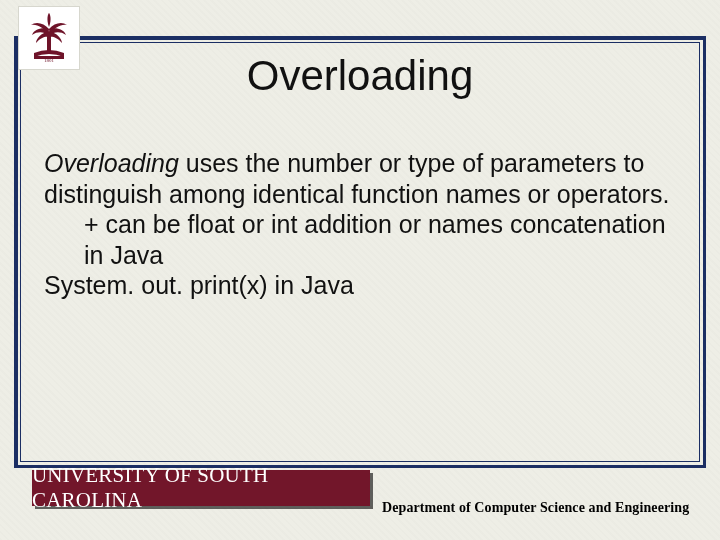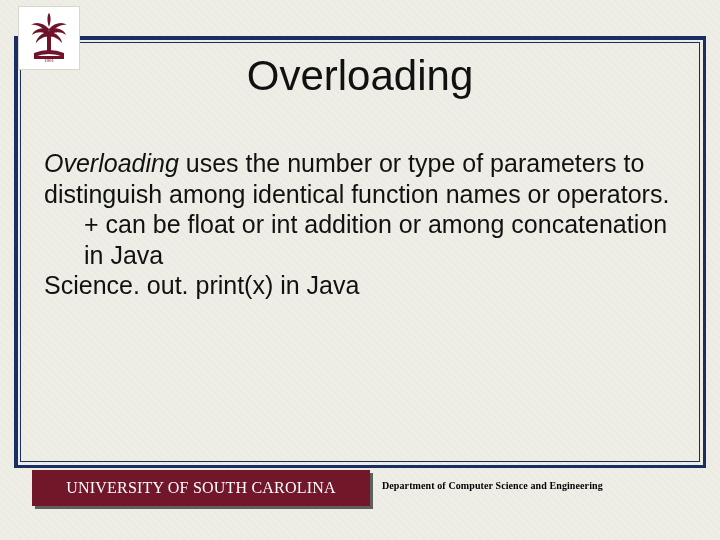--- a/index.html
+++ b/index.html
@@ -69,36 +69,36 @@
   .footer-left {
     position: absolute;
     left: 32px;
     bottom: 34px;
     width: 338px;
     height: 36px;
     background: #72162a;
     box-shadow: 3px 3px 0 rgba(0,0,0,0.6);
     color: #fff;
     font-family: "Times New Roman", Times, serif;
-    font-size: 16px;
+    font-size: 21px;
     display: flex;
     align-items: center;
     justify-content: center;
     letter-spacing: 0.2px;
   }
   .footer-right {
     position: absolute;
     right: 18px;
-    bottom: 37px;
+    bottom: 14px;
     width: 320px;
     height: 36px;
     color: #000;
     font-family: "Times New Roman", Times, serif;
     font-weight: bold;
-    font-size: 10px;
+    font-size: 14px;
     display: flex;
     align-items: center;
     justify-content: flex-start;
     letter-spacing: 0.1px;
   }
 </style>
 </head>
 <body>
 
 <div class="slide">
@@ -124,20 +124,20 @@
       </g>
     </svg>
   </div>
 
   <div class="title">Overloading</div>
 
   <div class="body-text">
     <span class="para">
       <span class="lead">Overloading</span><span> uses the number or type of parameters to distinguish among identical function names or operators.</span>
     </span>
-    <span class="indent">+ can be float or int addition or among concatenation in Java</span>
-    <span class="para">Science. out. print(x) in Java</span>
+    <span class="indent">+ can be float or int addition or names concatenation in Java</span>
+    <span class="para">System. out. print(x) in Java</span>
   </div>
 
   <div class="footer-left">UNIVERSITY OF SOUTH CAROLINA</div>
   <div class="footer-right">Department of Computer Science and Engineering</div>
 
 </div>
 
 </body></html>

